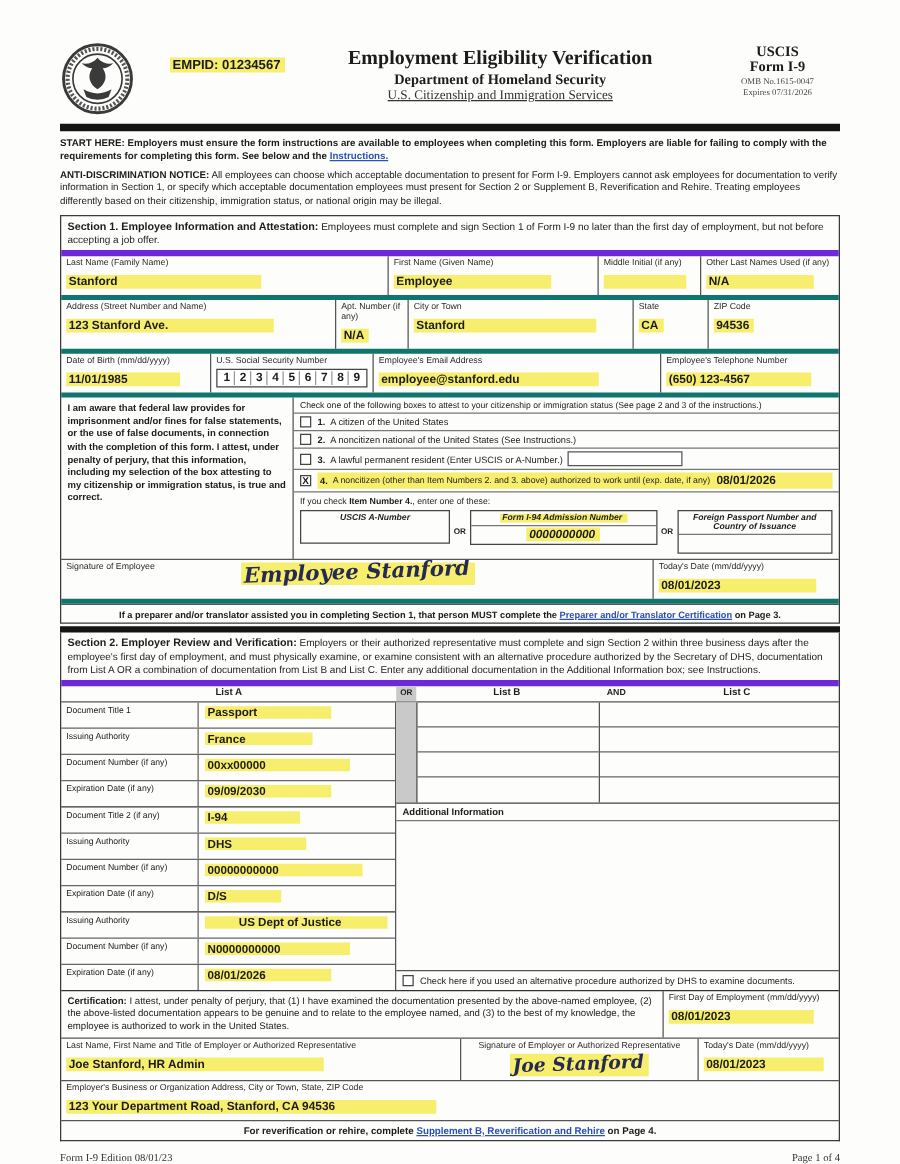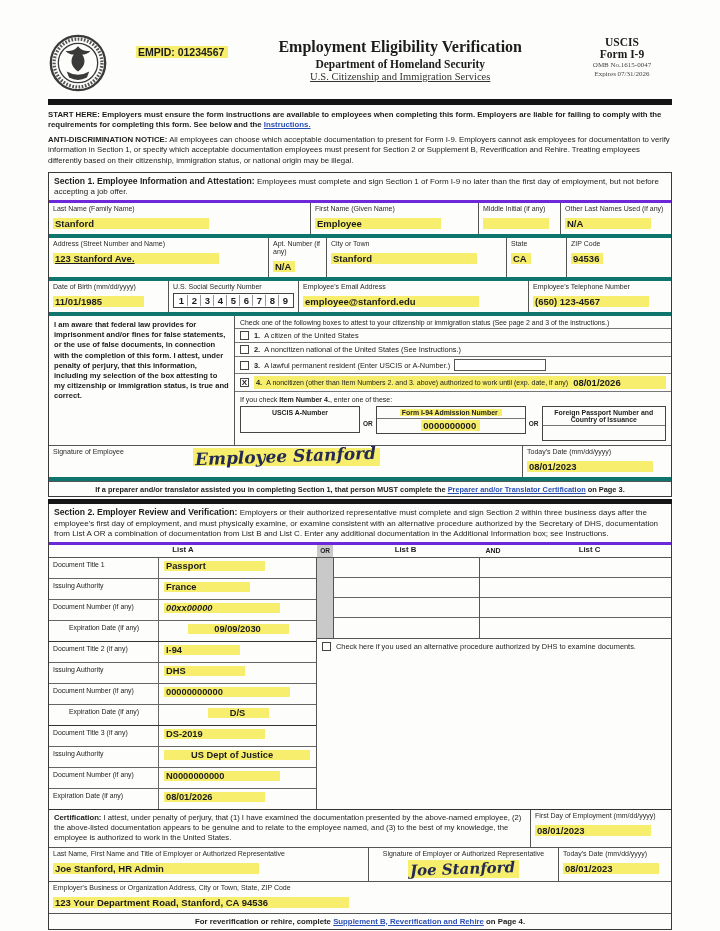--- a/index.html
+++ b/index.html
@@ -21,21 +21,21 @@
   .hdr-omb,.hdr-exp{font-size:7px;color:#444;margin-top:1px;}
   .bar{height:6px;background:#151515;margin-top:5px;}
   .bar2{height:5px;background:#151515;}
   
   .notice{font-size:7.8px;line-height:1.3;margin-top:5px;}
   .notice b{font-weight:bold;}
   .lnk{color:#2b50b6;text-decoration:underline;font-weight:bold;cursor:pointer;}
   .lnk2{color:#2b50b6;text-decoration:underline;cursor:pointer;}
   
   .secbox{border:1.5px solid #3a3a3a;margin-top:6px;}
-  .sec-head{padding:3px 5px;font-size:8px;line-height:1.28;border-bottom:3px solid #6d28d9;}
+  .sec-head{padding:3px 5px;font-size:8px;line-height:1.28;border-bottom:5px solid #6d28d9;}
   .sec-head b{font-size:8.6px;}
   .frow{display:flex;border-bottom:4px solid #0f766e;}
   .frow:last-child{border-bottom:none;}
   .fcell{border-right:1px solid #555;padding:2px 4px 3px 4px;box-sizing:border-box;overflow:hidden;}
   .fcell.last{border-right:none;}
   .flabel{font-size:7px;color:#2a2a2a;display:block;line-height:1.15;}
   .fvalue{font-size:9.5px;font-weight:bold;margin-top:1px;display:inline-block;white-space:nowrap;}
   .hl{background:#f7ee6e;padding:0 4px 0 2px;}
   
   .attest{display:flex;border-bottom:1px solid #555;}
@@ -45,21 +45,21 @@
   .opt{display:flex;align-items:center;border-top:1px solid #777;padding:2px 5px;font-size:7.4px;}
   .cbox{width:9px;height:9px;border:1px solid #444;display:inline-flex;align-items:center;justify-content:center;
         font-size:8px;font-weight:bold;margin-right:5px;flex:0 0 9px;background:#fff;box-sizing:border-box;}
   .opt-num{font-weight:bold;margin-right:4px;}
   .opt4{background:#f7ee6e;}
   .opt-date{font-size:9.5px;font-weight:bold;margin-left:5px;white-space:nowrap;}
   .minibox{border:1px solid #555;height:10px;flex:1;margin-left:4px;background:#fff;}
   .item4note{font-size:7px;padding:4px 5px 1px 5px;border-top:1px solid #777;}
   .item4note b{font-weight:bold;}
   .numrow{display:flex;align-items:flex-start;padding:2px 5px 4px 5px;}
-  .numfield{border:1px solid #444;text-align:center;box-sizing:border-box;}
+  .numfield{border:1px solid #444;text-align:center;box-sizing:border-box;font-style:italic;}
   .numfield .nf-label{font-size:6.9px;font-weight:bold;padding:2px 2px;display:block;border-bottom:1px solid #777;}
   .numfield .nf-label.noline{border-bottom:none;}
   .numfield .nf-value{font-size:9.5px;font-weight:bold;display:block;padding:1px 0 2px 0;min-height:11px;}
   .orword{font-size:6.5px;font-weight:bold;margin:14px 3px 0 3px;}
   
   .ssn{display:flex;gap:1px;margin-top:2px;border:1px solid #444;width:fit-content;padding:1px 2px;background:#fff;}
   .ssn span{width:11px;text-align:center;font-size:9.5px;font-weight:bold;border-right:1px solid #999;}
   .ssn span:last-child{border-right:none;}
   
   .sig{font-family:"DejaVu Serif",serif;font-style:italic;font-weight:bold;color:#252a52;
@@ -69,21 +69,21 @@
   
   .listhead{display:flex;border-bottom:1px solid #555;font-size:7.8px;font-weight:bold;text-align:center;}
   .lh-a{flex:0 0 268px;}
   .lh-or{flex:0 0 16px;background:#c9c9c9;font-size:6.5px;line-height:12px;}
   .lh-b{flex:0 0 145px;}
   .lh-and{flex:0 0 30px;font-size:7px;line-height:12px;}
   .lh-c{flex:1;}
   .doctable{display:flex;}
   .doc-left{flex:0 0 268px;border-right:1px solid #555;box-sizing:border-box;}
   .docrow{display:flex;height:20px;border-bottom:1px solid #666;}
-  .docrow.thick{border-bottom:1.4px solid #333;text-align:center;}
+  .docrow.thick{border-bottom:1.4px solid #333;}
   .docrow:last-child{border-bottom:none;}
   .doc-label{flex:0 0 110px;border-right:1px solid #666;font-size:6.9px;color:#222;padding:3px 3px 0 4px;box-sizing:border-box;}
   .doc-value{flex:1;padding:3px 3px 0 5px;font-size:9.3px;font-weight:bold;}
   .doc-right{flex:1;display:flex;flex-direction:column;}
   .bc-zone{display:flex;height:80px;}
   .orcol{flex:0 0 16px;background:#c9c9c9;border-right:1px solid #555;}
   .bcol{flex:0 0 145px;border-right:1px solid #555;display:flex;flex-direction:column;}
   .ccol{flex:1;display:flex;flex-direction:column;}
   .bc-row{height:20px;border-bottom:1px solid #666;box-sizing:border-box;}
   .addl{flex:1;border-top:1px solid #444;display:flex;flex-direction:column;}
@@ -164,21 +164,21 @@
       </div>
       <div class="fcell last" style="flex:1;">
         <span class="flabel">Other Last Names Used (if any)</span>
         <span class="fvalue hl" style="min-width:80px;">N/A</span>
       </div>
     </div>
 
     <div class="frow">
       <div class="fcell" style="flex:0 0 220px;">
         <span class="flabel">Address (Street Number and Name)</span>
-        <span class="fvalue hl" style="min-width:160px;text-decoration:underline;">123 Stanford Ave.</span>
+        <span class="fvalue hl" style="min-width:160px;">123 Stanford Ave.</span>
       </div>
       <div class="fcell" style="flex:0 0 58px;">
         <span class="flabel">Apt. Number (if any)</span>
         <span class="fvalue hl">N/A</span>
       </div>
       <div class="fcell" style="flex:0 0 180px;">
         <span class="flabel">City or Town</span>
         <span class="fvalue hl" style="min-width:140px;">Stanford</span>
       </div>
       <div class="fcell" style="flex:0 0 60px;">
@@ -313,21 +313,21 @@
         <div class="docrow">
           <span class="doc-label">Document Title 1</span>
           <span class="doc-value"><span class="hl" style="min-width:95px;display:inline-block;">Passport</span></span>
         </div>
         <div class="docrow">
           <span class="doc-label">Issuing Authority</span>
           <span class="doc-value"><span class="hl" style="min-width:80px;display:inline-block;">France</span></span>
         </div>
         <div class="docrow">
           <span class="doc-label">Document Number (if any)</span>
-          <span class="doc-value"><span class="hl" style="min-width:110px;display:inline-block;font-style:italic;">00xx00000</span></span>
+          <span class="doc-value"><span class="hl" style="min-width:110px;display:inline-block;">00xx00000</span></span>
         </div>
         <div class="docrow thick">
           <span class="doc-label">Expiration Date (if any)</span>
           <span class="doc-value"><span class="hl" style="min-width:95px;display:inline-block;">09/09/2030</span></span>
         </div>
 
         <div class="docrow">
           <span class="doc-label">Document Title 2 (if any)</span>
           <span class="doc-value"><span class="hl" style="min-width:70px;display:inline-block;">I-94</span></span>
         </div>
@@ -337,24 +337,20 @@
         </div>
         <div class="docrow">
           <span class="doc-label">Document Number (if any)</span>
           <span class="doc-value"><span class="hl" style="min-width:120px;display:inline-block;">00000000000</span></span>
         </div>
         <div class="docrow thick">
           <span class="doc-label">Expiration Date (if any)</span>
           <span class="doc-value"><span class="hl" style="min-width:55px;display:inline-block;">D/S</span></span>
         </div>
 
-        <div class="docrow">
-          <span class="doc-label">Document Title 3 (if any)</span>
-          <span class="doc-value"><span class="hl" style="min-width:95px;display:inline-block;">DS-2019</span></span>
-        </div>
         <div class="docrow">
           <span class="doc-label">Issuing Authority</span>
           <span class="doc-value"><span class="hl" style="min-width:115px;display:inline-block;padding-left:27px;">US Dept of Justice</span></span>
         </div>
         <div class="docrow">
           <span class="doc-label">Document Number (if any)</span>
           <span class="doc-value"><span class="hl" style="min-width:110px;display:inline-block;">N0000000000</span></span>
         </div>
         <div class="docrow">
           <span class="doc-label">Expiration Date (if any)</span>
@@ -371,20 +367,24 @@
             <div class="bc-row"></div>
             <div class="bc-row" style="border-bottom:none;"></div>
           </div>
           <div class="ccol">
             <div class="bc-row"></div>
             <div class="bc-row"></div>
             <div class="bc-row"></div>
             <div class="bc-row" style="border-bottom:none;"></div>
           </div>
         </div>
+        <div class="addl">
+          <div class="addl-label">Additional Information</div>
+          <div class="addl-space"></div>
+        </div>
         <div class="altproc">
           <span class="cbox"></span>
           <span>Check here if you used an alternative procedure authorized by DHS to examine documents.</span>
         </div>
       </div>
     </div>
 
     <div class="certrow">
       <div class="cert-text">
         <b>Certification:</b>

